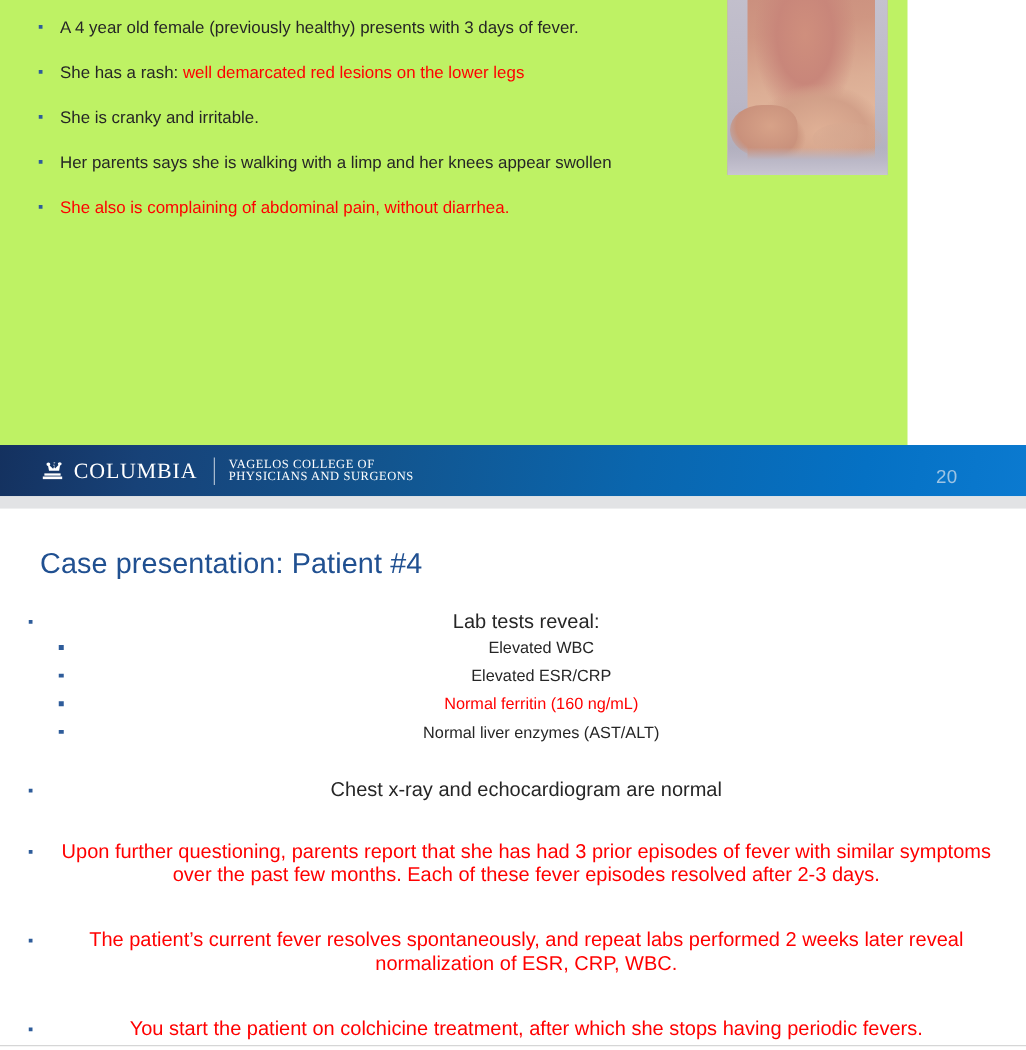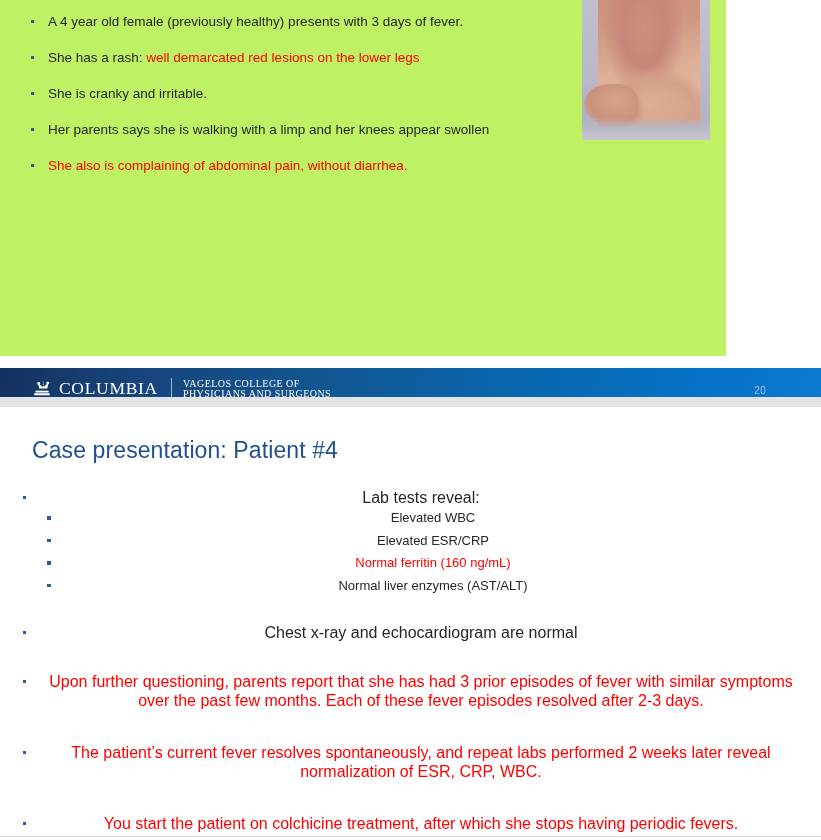--- a/index.html
+++ b/index.html
@@ -111,21 +111,20 @@
   
   #columbia-banner {
     position: absolute;
     left: 0;
     top: 356px;
     width: 821px;
     height: 41px;
     background: linear-gradient(100deg, #14315F 0%, #174278 14%, #12558F 38%, #0A66AE 62%, #0571C4 84%, #0B7AD0 100%);
     display: flex;
     align-items: center;
-    margin-top: 12px;
   }
   #columbia-logo-group {
     display: flex;
     align-items: center;
     margin-left: 31px;
   }
   #crown-icon {
     width: 22px;
     height: 15px;
     margin-right: 6px;
@@ -153,21 +152,21 @@
     line-height: 9.6px;
     letter-spacing: 0.45px;
     white-space: nowrap;
     font-weight: 400;
   }
   #slide-number {
     position: absolute;
     right: 55px;
     top: 17px;
     color: #9DC4E4;
-    font-size: 10px;
+    font-size: 15px;
     letter-spacing: 0.3px;
   }
 
   #slide-gap {
     position: absolute;
     left: 0;
     top: 397px;
     width: 821px;
     height: 10px;
     background: #E2E3E5;

